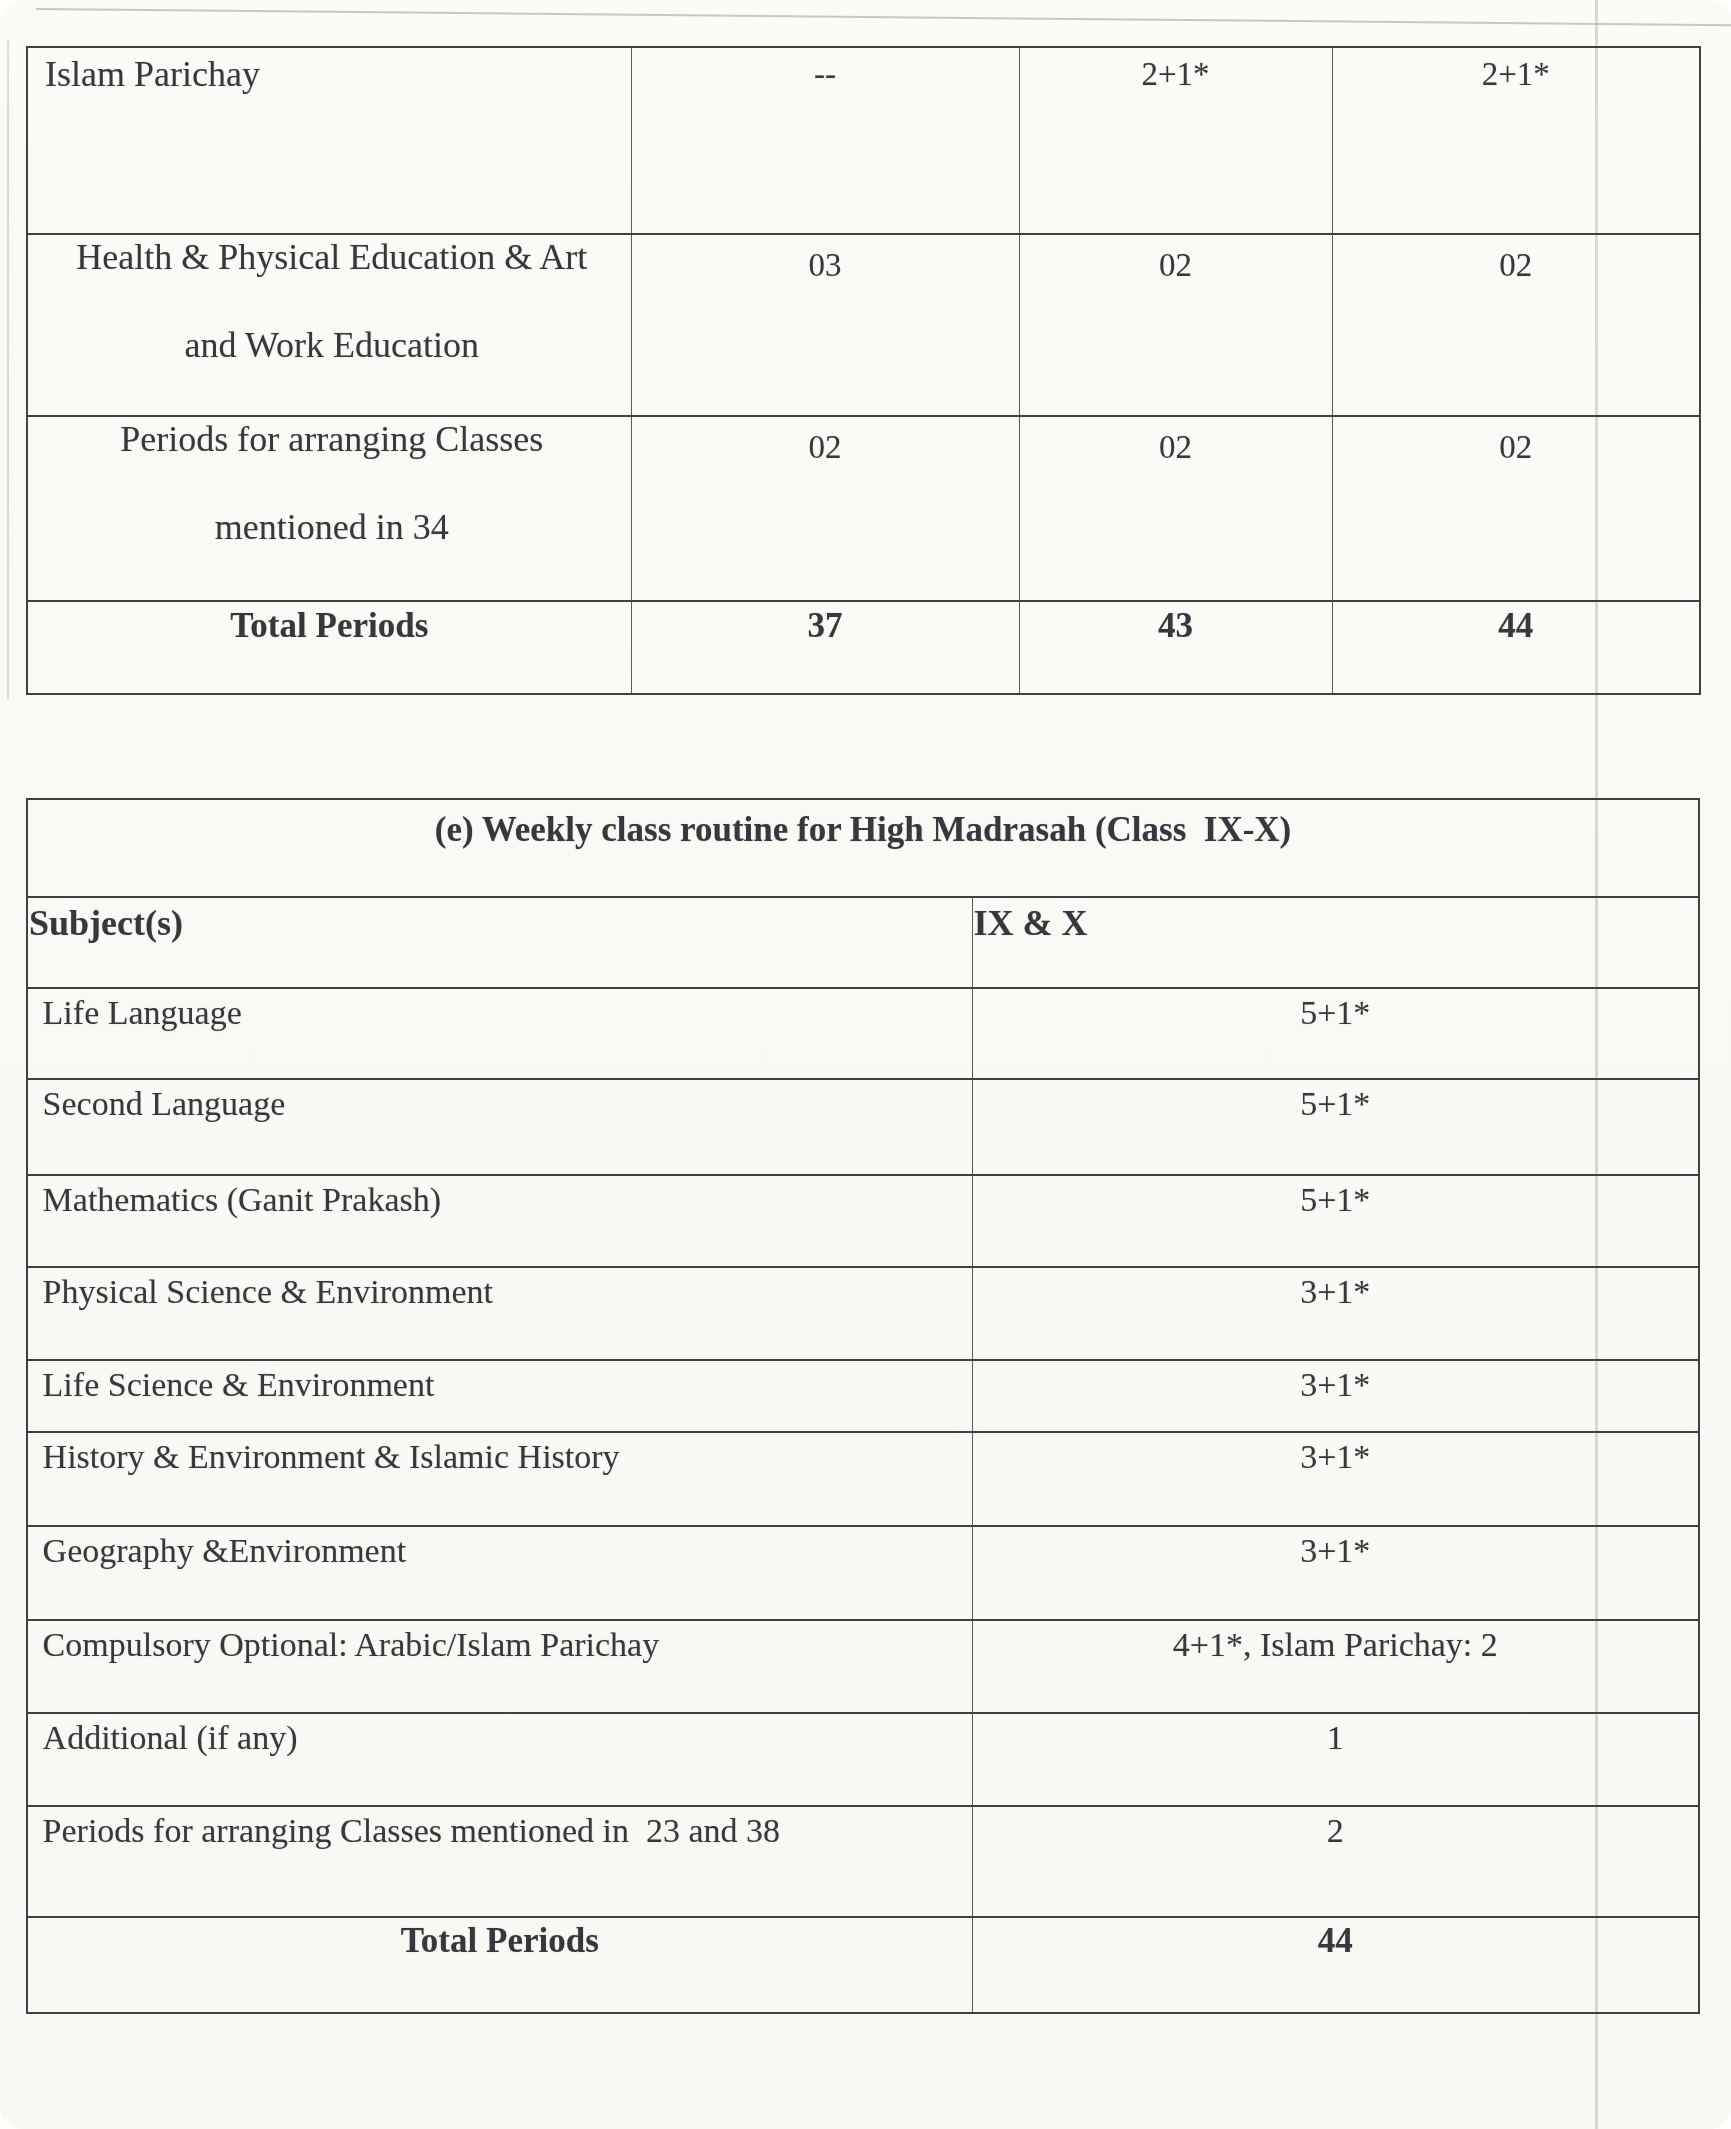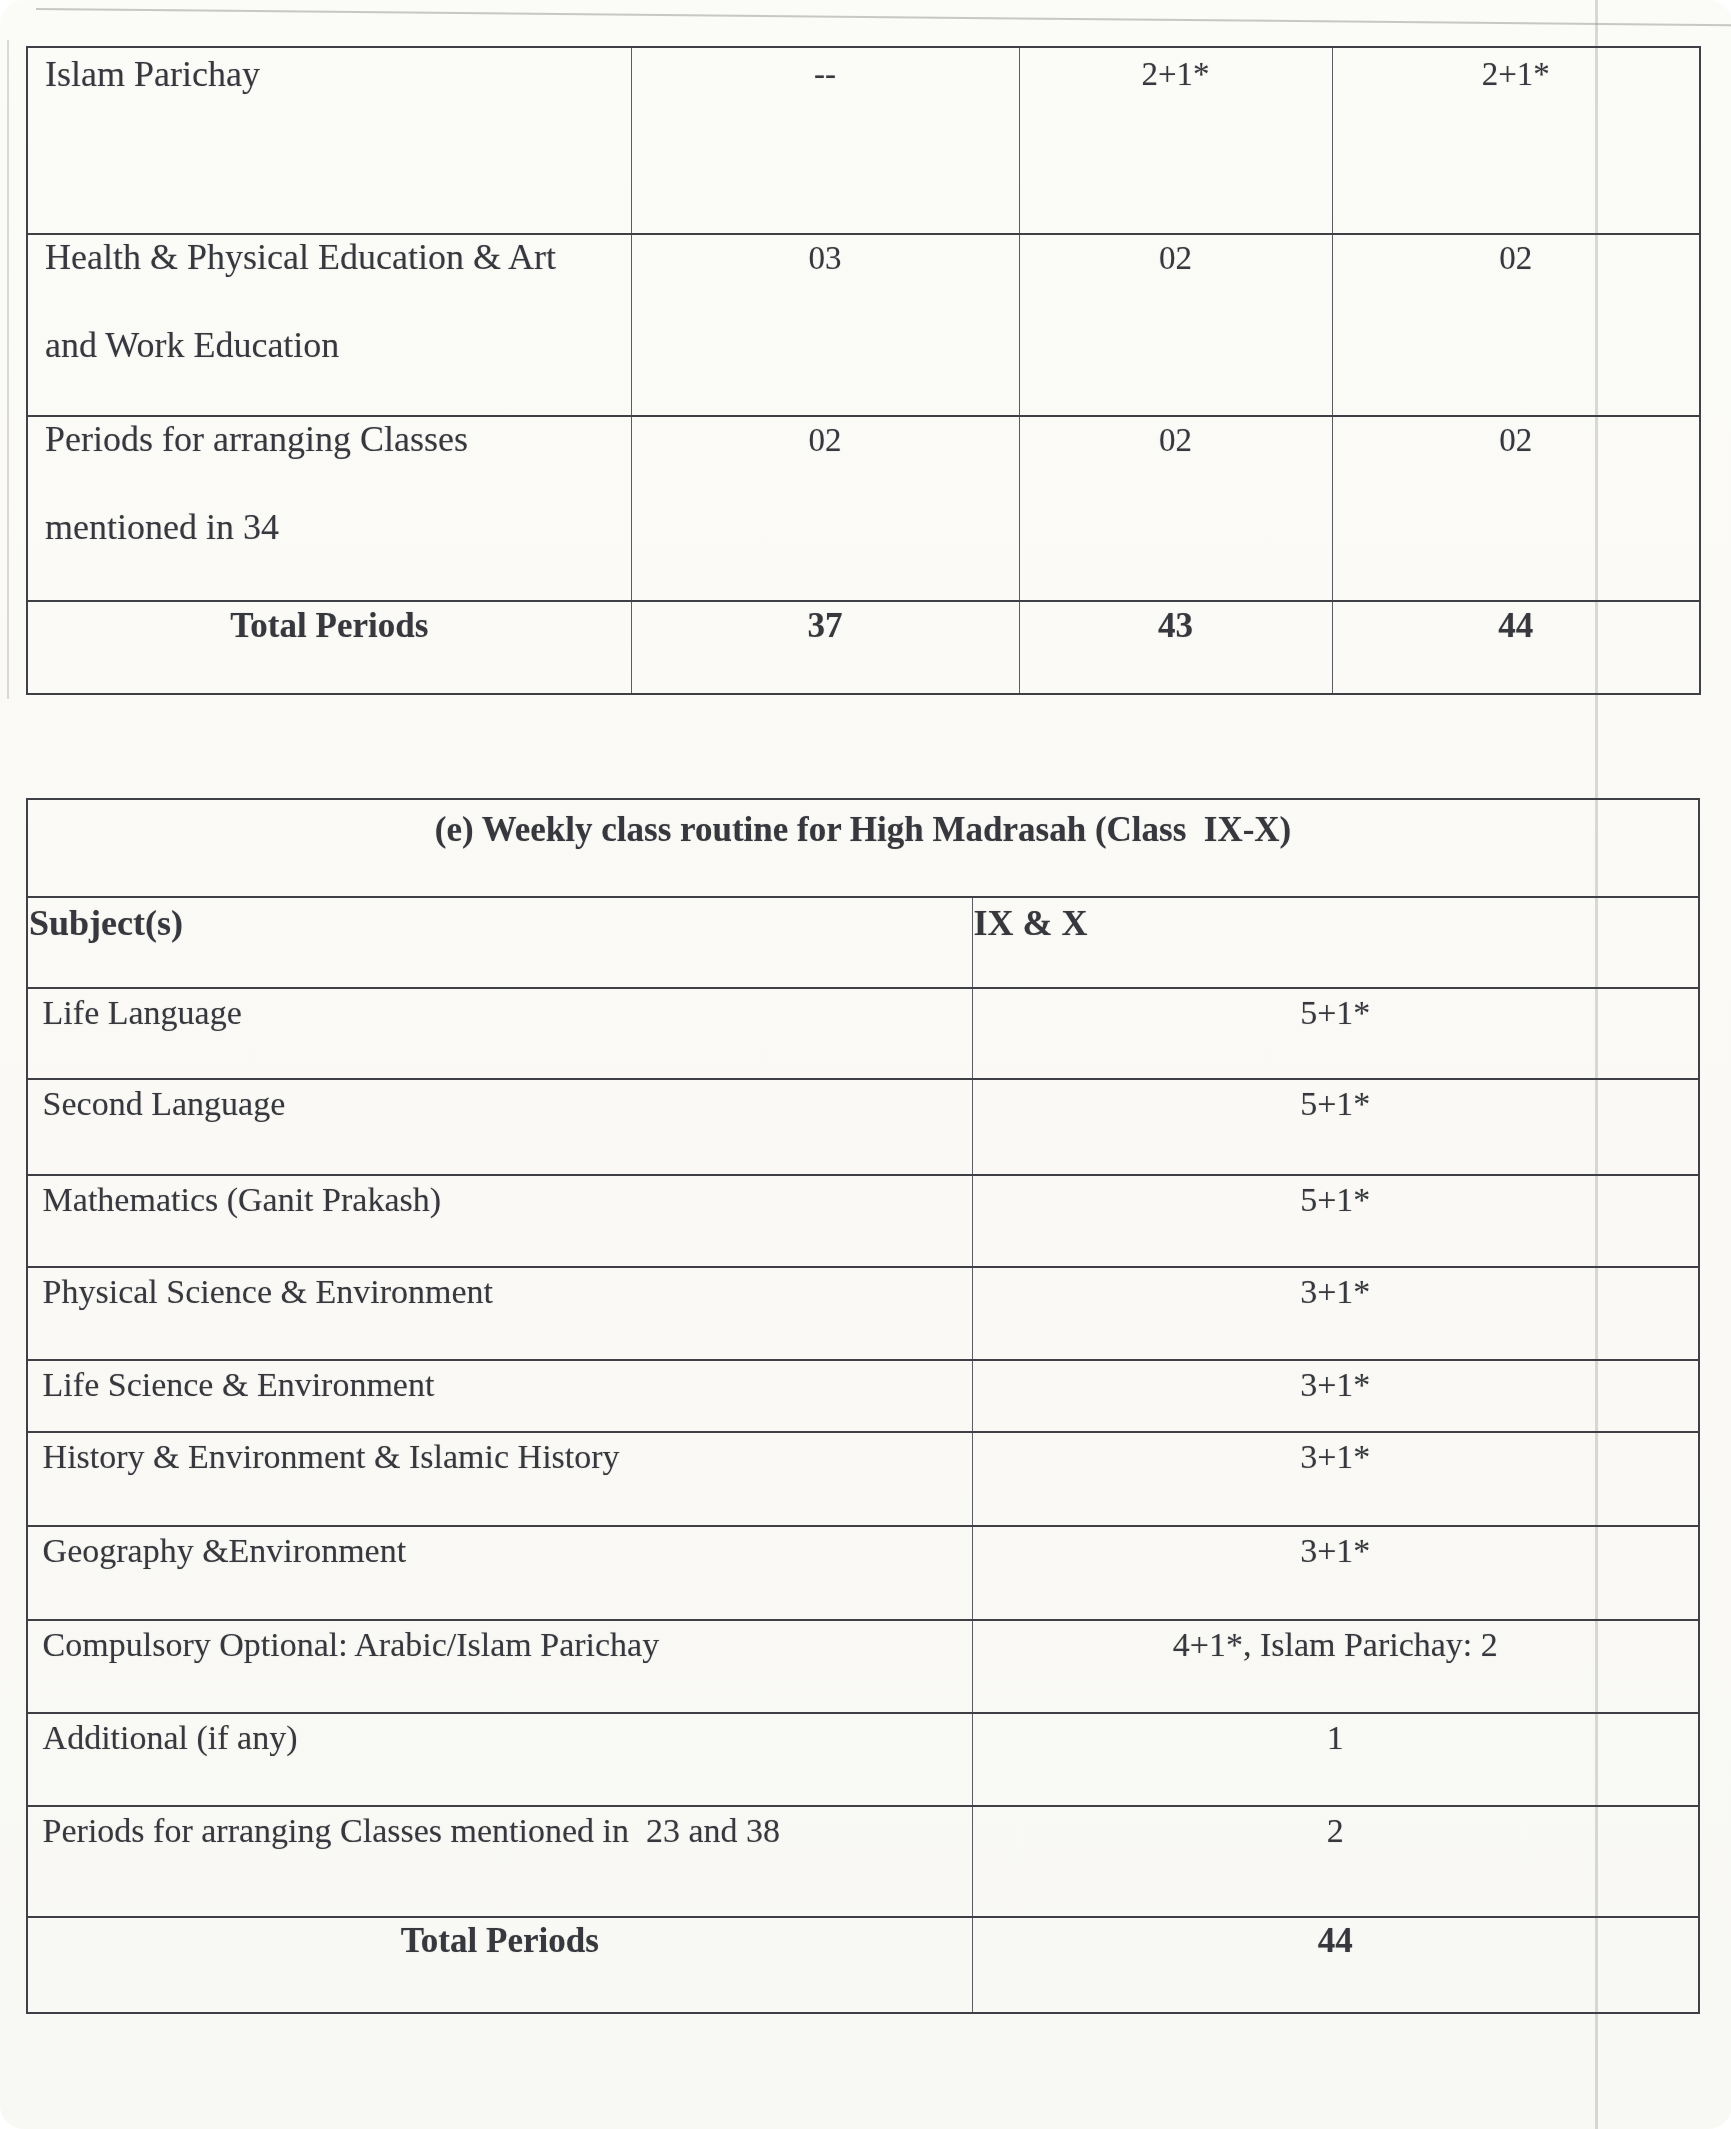--- a/index.html
+++ b/index.html
@@ -29,23 +29,23 @@
 
   
   .t1 { left: 26px; top: 46px; width: 1671px; border: 2.6px solid #404247; }
   .t1 td { border-left: 1.3px solid #5a5c61; border-right: 1.3px solid #5a5c61;
            border-top: 2.6px solid #3e4045; border-bottom: 2.6px solid #3e4045; }
   .t1 col.c0 { width: 604px; } .t1 col.c1 { width: 388px; }
   .t1 col.c2 { width: 313px; } .t1 col.c3 { width: 368px; }
   .t1 tr.r0 { height: 187px; } .t1 tr.r1 { height: 182px; }
   .t1 tr.r2 { height: 185px; } .t1 tr.r3 { height: 93px; }
   .t1 .subj { padding: 5.3px 12px 0 17px; font-size: 36px; }
-  .t1 tr.r1 .subj, .t1 tr.r2 .subj { padding-top: 1.3px; }
+  .t1 tr.r1 .subj, .t1 tr.r2 .subj { padding-top: 1.3px; text-align: center; }
   .t1 .val  { text-align: center; font-size: 33px; padding-top: 5.3px; }
-  .t1 tr.r1 .val, .t1 tr.r2 .val { padding-top: 2px; }
+  .t1 tr.r1 .val, .t1 tr.r2 .val { padding-top: 9px; }
   .t1 tr.total td { font-weight: bold; font-size: 35px; text-align: center;
                     padding: 4px 0 0 0; }
 
   .line { line-height: 42px; white-space: pre; }
   .line + .line { margin-top: 46px; }
 
   
   .t2 { left: 26px; top: 798px; width: 1671px; border: 2.6px solid #404247; }
   .t2 td { border-left: 1.3px solid #5a5c61; border-right: 1.3px solid #5a5c61;
            border-top: 2.6px solid #3e4045; border-bottom: 2.6px solid #3e4045; }

